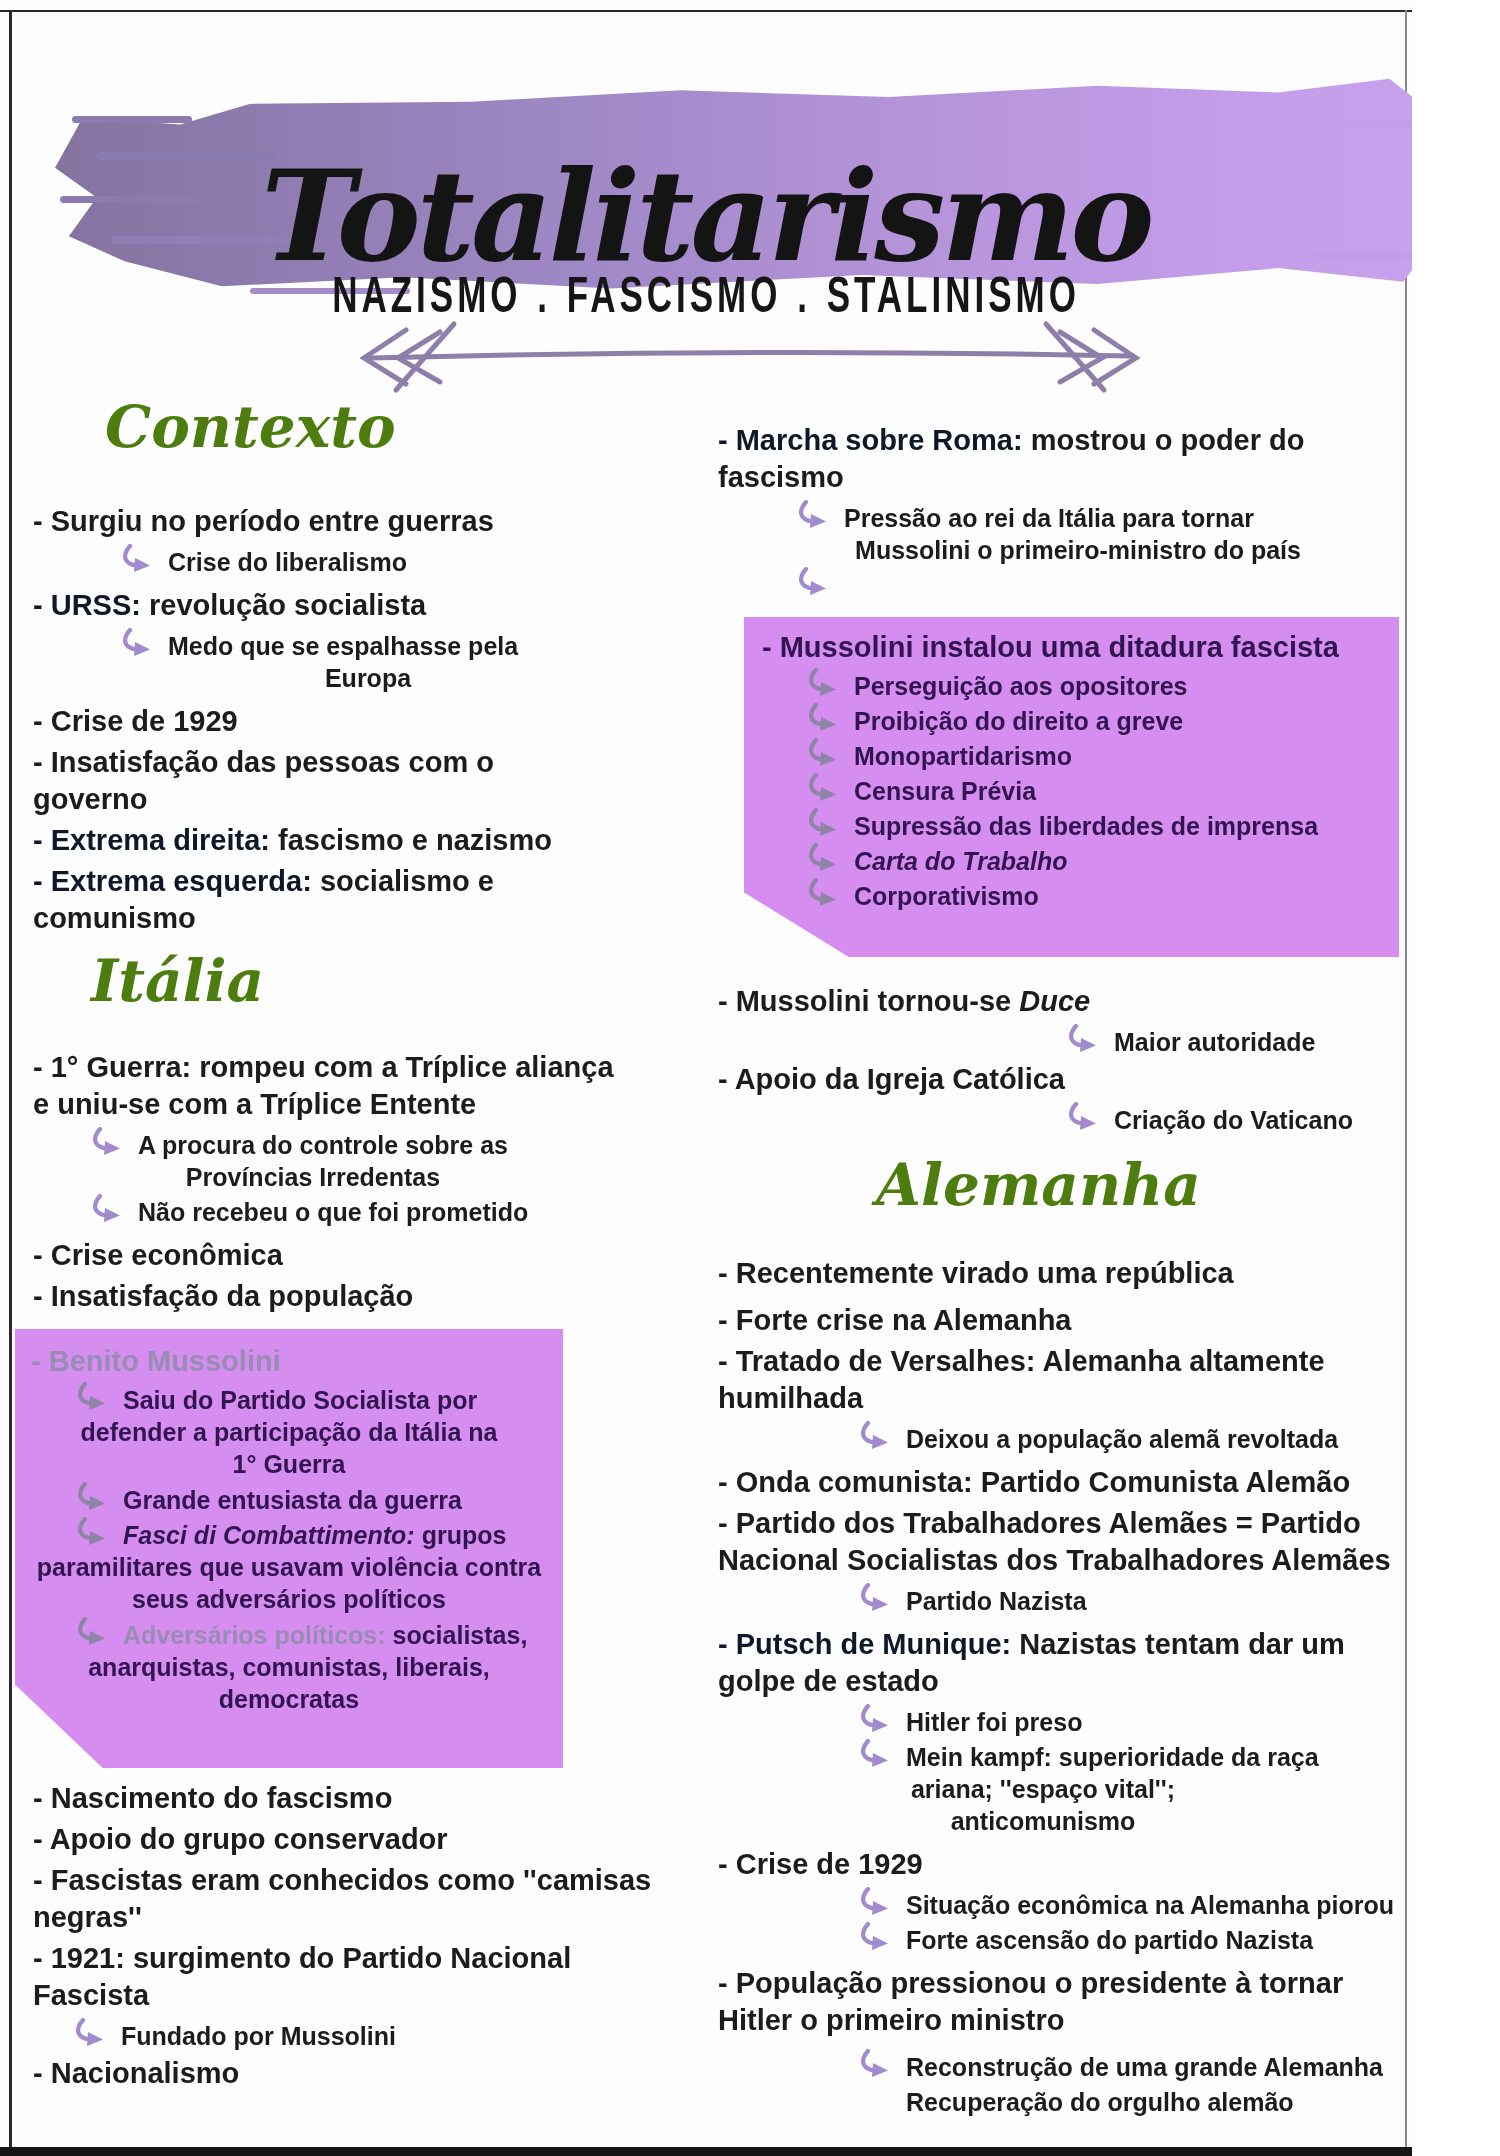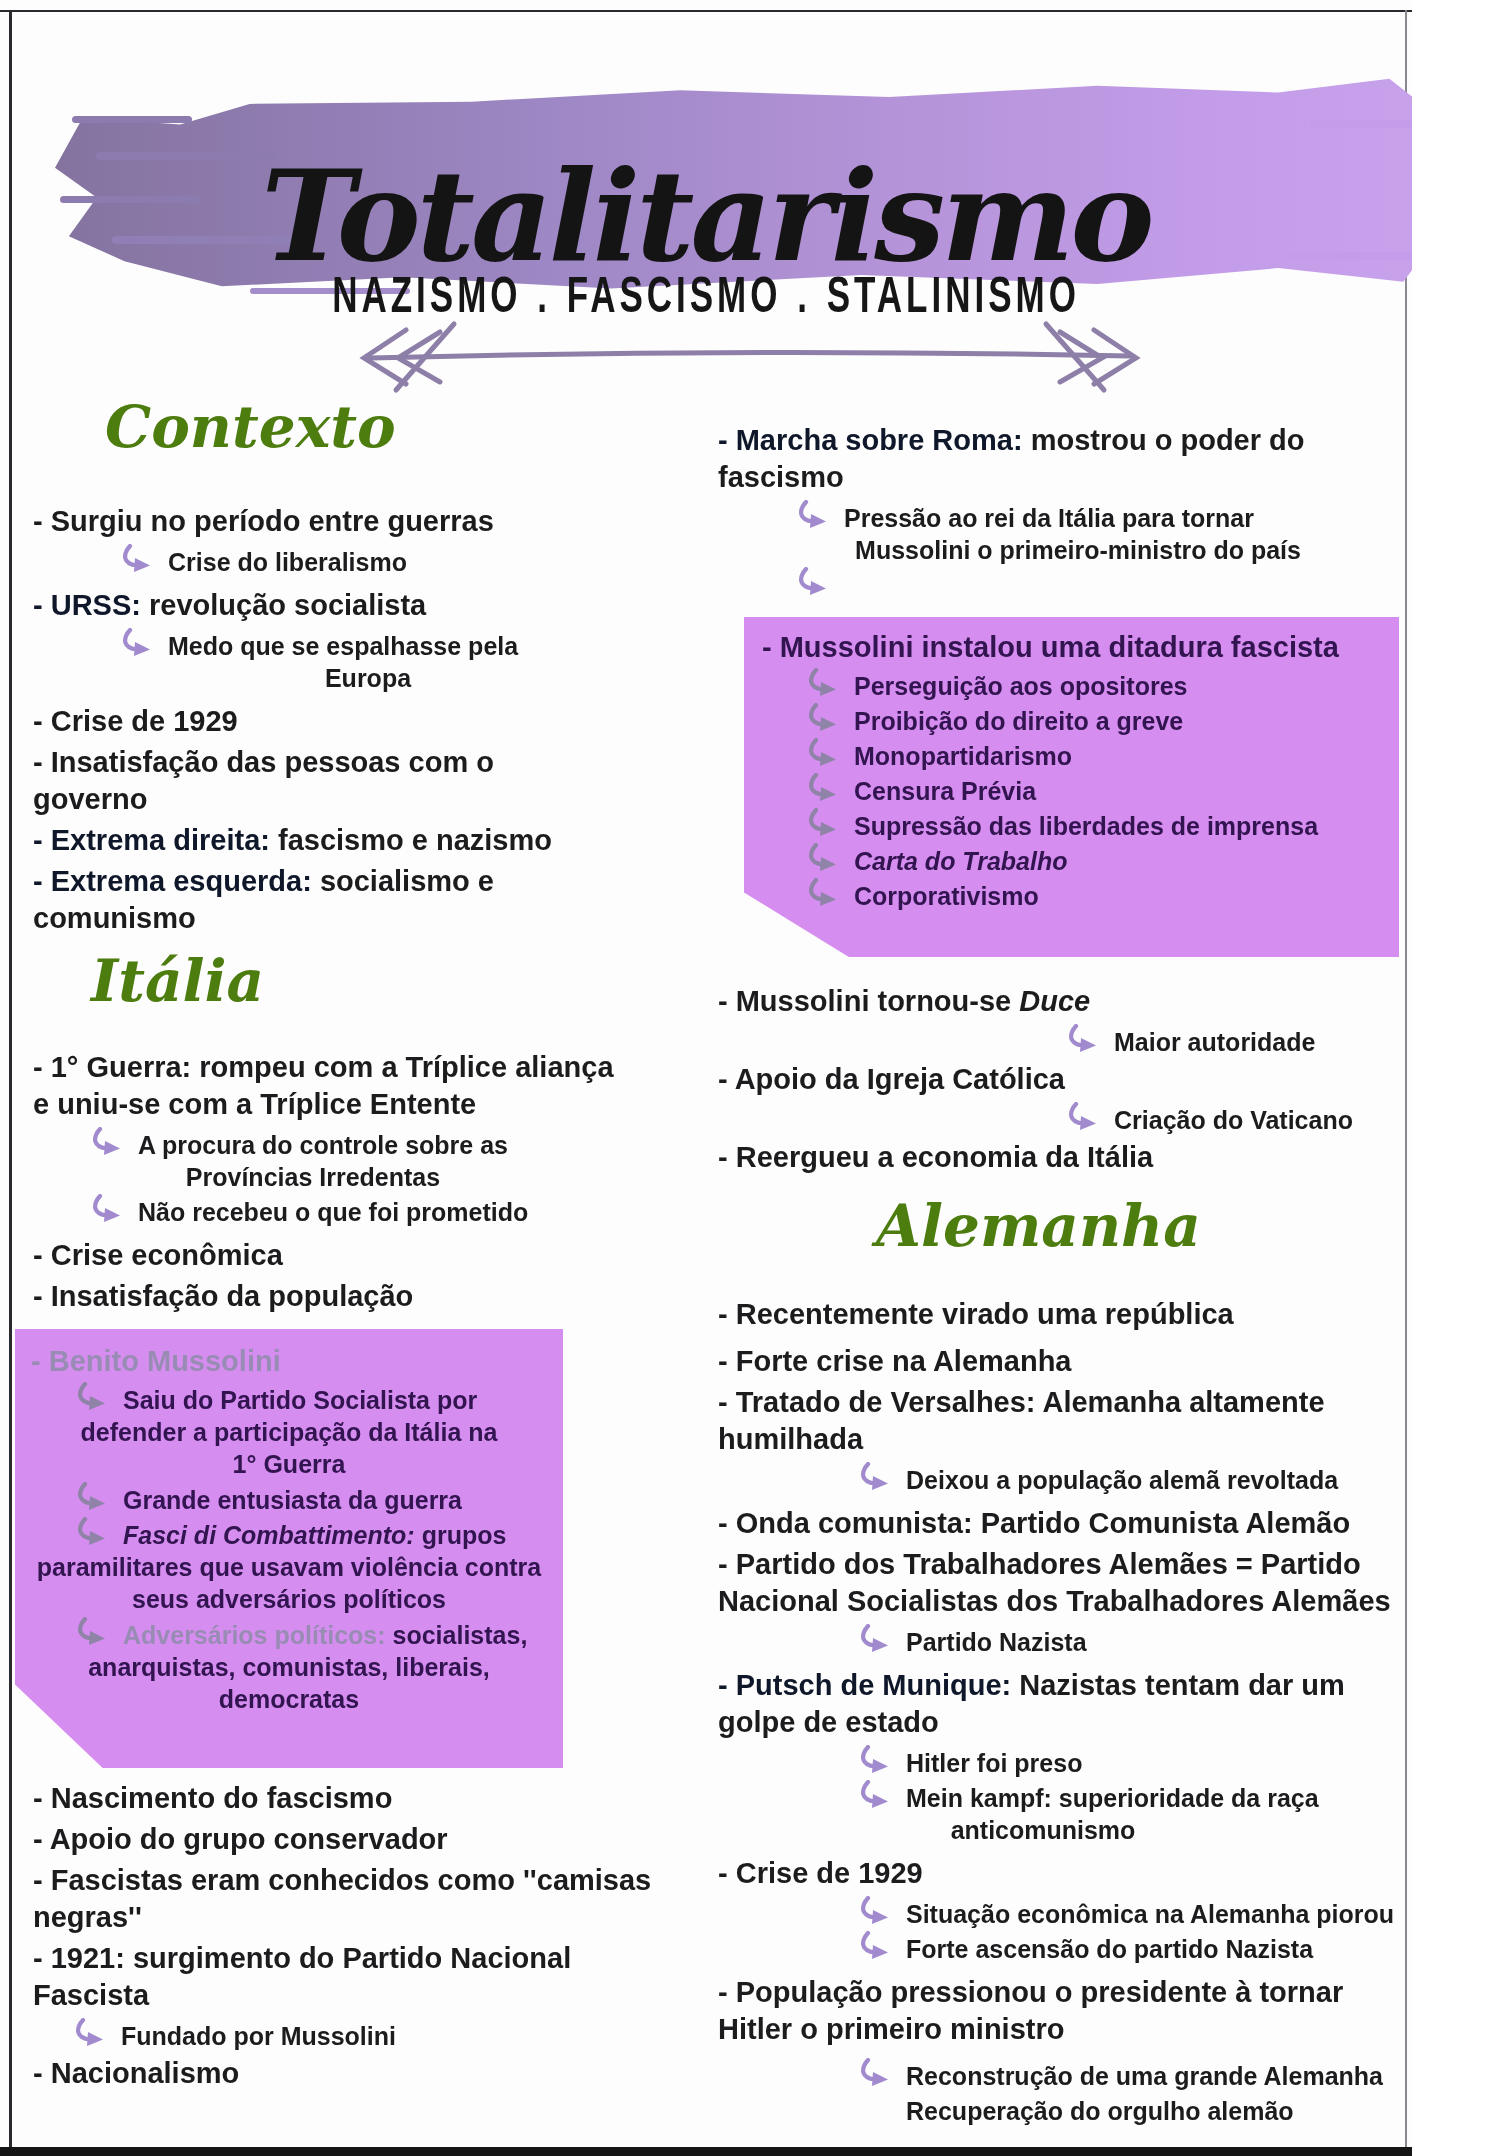--- a/index.html
+++ b/index.html
@@ -281,21 +281,20 @@
             </svg>
           <span class="txt">Maior autoridade</span>
         </div>
         <div class="b">- Apoio da Igreja Católica</div>
         <div class="sub inD">
           <svg class="ai" viewBox="0 0 36 28">
               <use href="#arr"></use>
             </svg>
           <span class="txt">Criação do Vaticano</span>
         </div>
-        <div class="b">- Reergueu a economia da Itália</div>
       </div>
     </section>
 
     <section>
       <h2 class="script h-alem">Alemanha</h2>
       <div class="w705">
         <div class="b">- Recentemente virado uma república</div>
         <div class="b mt10">- Forte crise na Alemanha</div>
         <div class="b">- Tratado de Versalhes: Alemanha altamente humilhada</div>
         <div class="sub inA">
@@ -318,20 +317,21 @@
               <use href="#arr"></use>
             </svg>
           <span class="txt">Hitler foi preso</span>
         </div>
         <div class="sub inA">
           <svg class="ai" viewBox="0 0 36 28">
               <use href="#arr"></use>
             </svg>
           <span class="txt">Mein kampf: superioridade da raça</span>
         </div>
+        <div class="cont cari">ariana; ''espaço vital'';</div>
         <div class="cont cari">anticomunismo</div>
         <div class="b mt10">- Crise de 1929</div>
         <div class="sub inA">
           <svg class="ai" viewBox="0 0 36 28">
               <use href="#arr"></use>
             </svg>
           <span class="txt">Situação econômica na Alemanha piorou</span>
         </div>
         <div class="sub inA">
           <svg class="ai" viewBox="0 0 36 28">

